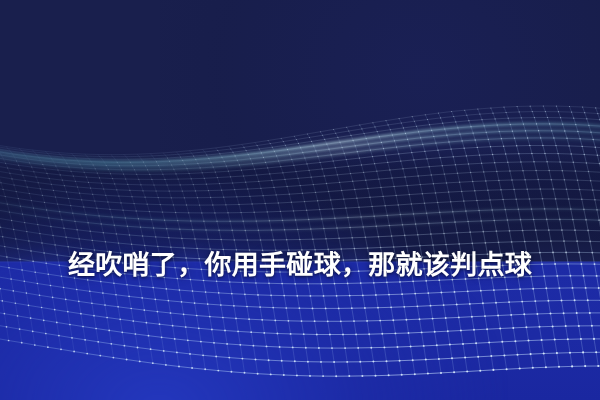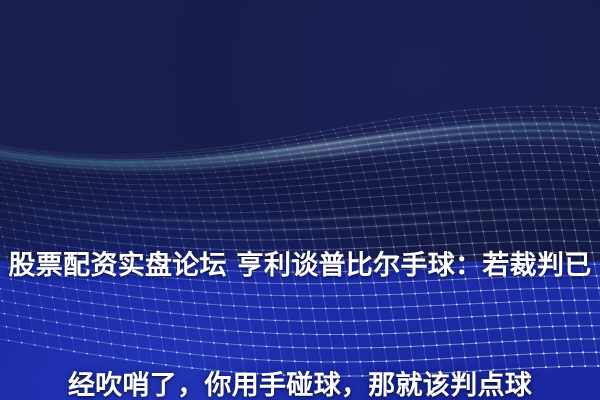--- a/index.html
+++ b/index.html
@@ -1436,17 +1436,16 @@
           <circle cx="572.1" cy="366.4" r="1.06" opacity="0.91"></circle>
           <circle cx="585.2" cy="366.1" r="1.06" opacity="0.92"></circle>
           <circle cx="598.3" cy="366.0" r="1.07" opacity="0.92"></circle>
         </g>
     </svg>
   </div>
 
   <div id="text-scrim"></div>
 
   <div id="headline">
-    <span class="ln">股票配资实盘论坛 亨利谈普比尔手球：若裁判已</span>
     <span class="ln">经吹哨了，你用手碰球，那就该判点球</span>
   </div>
 
 </div>
 
 </body></html>

